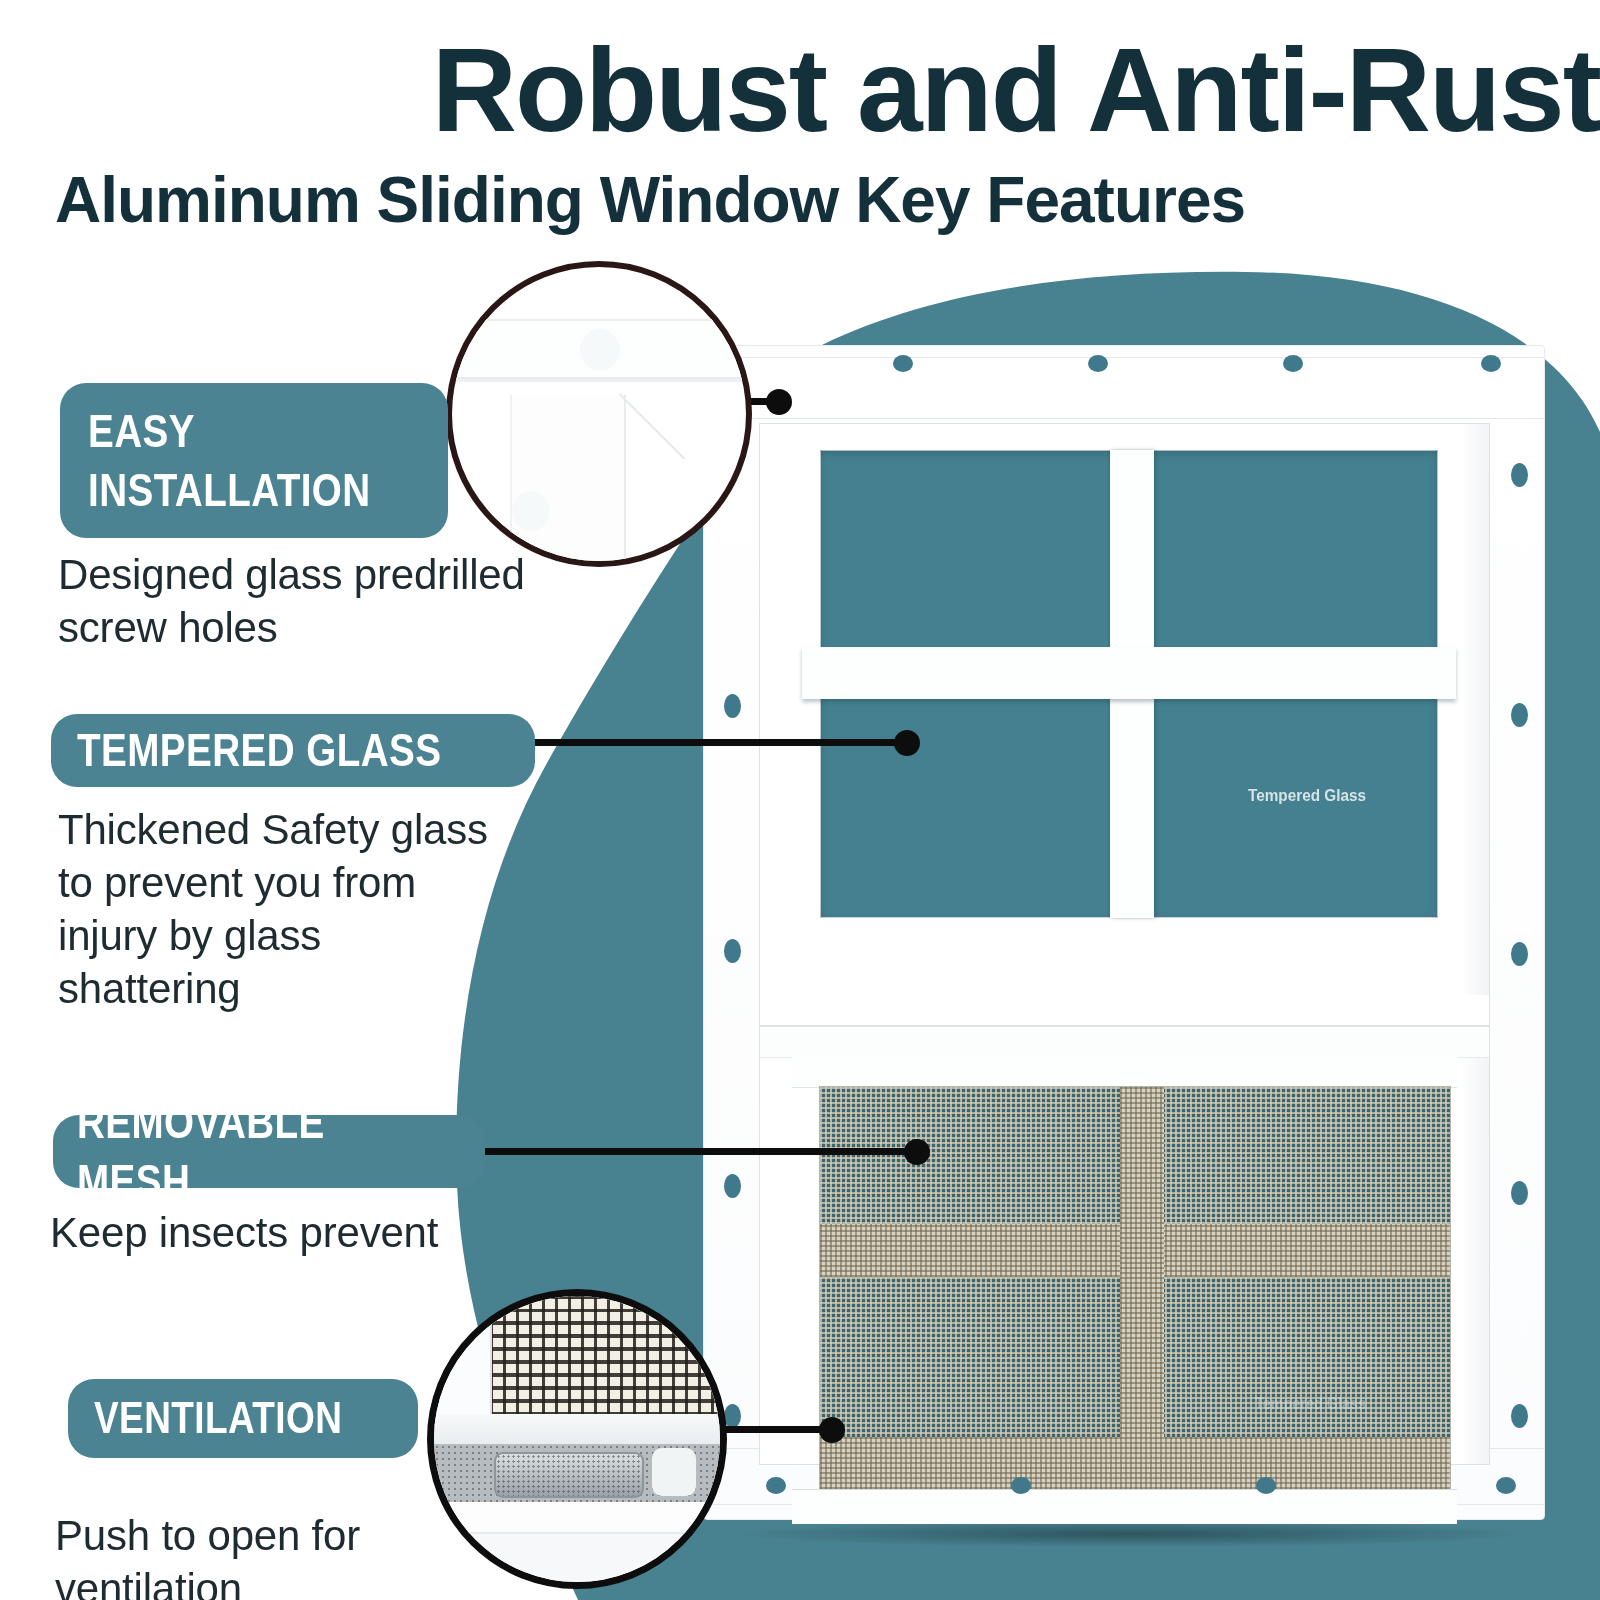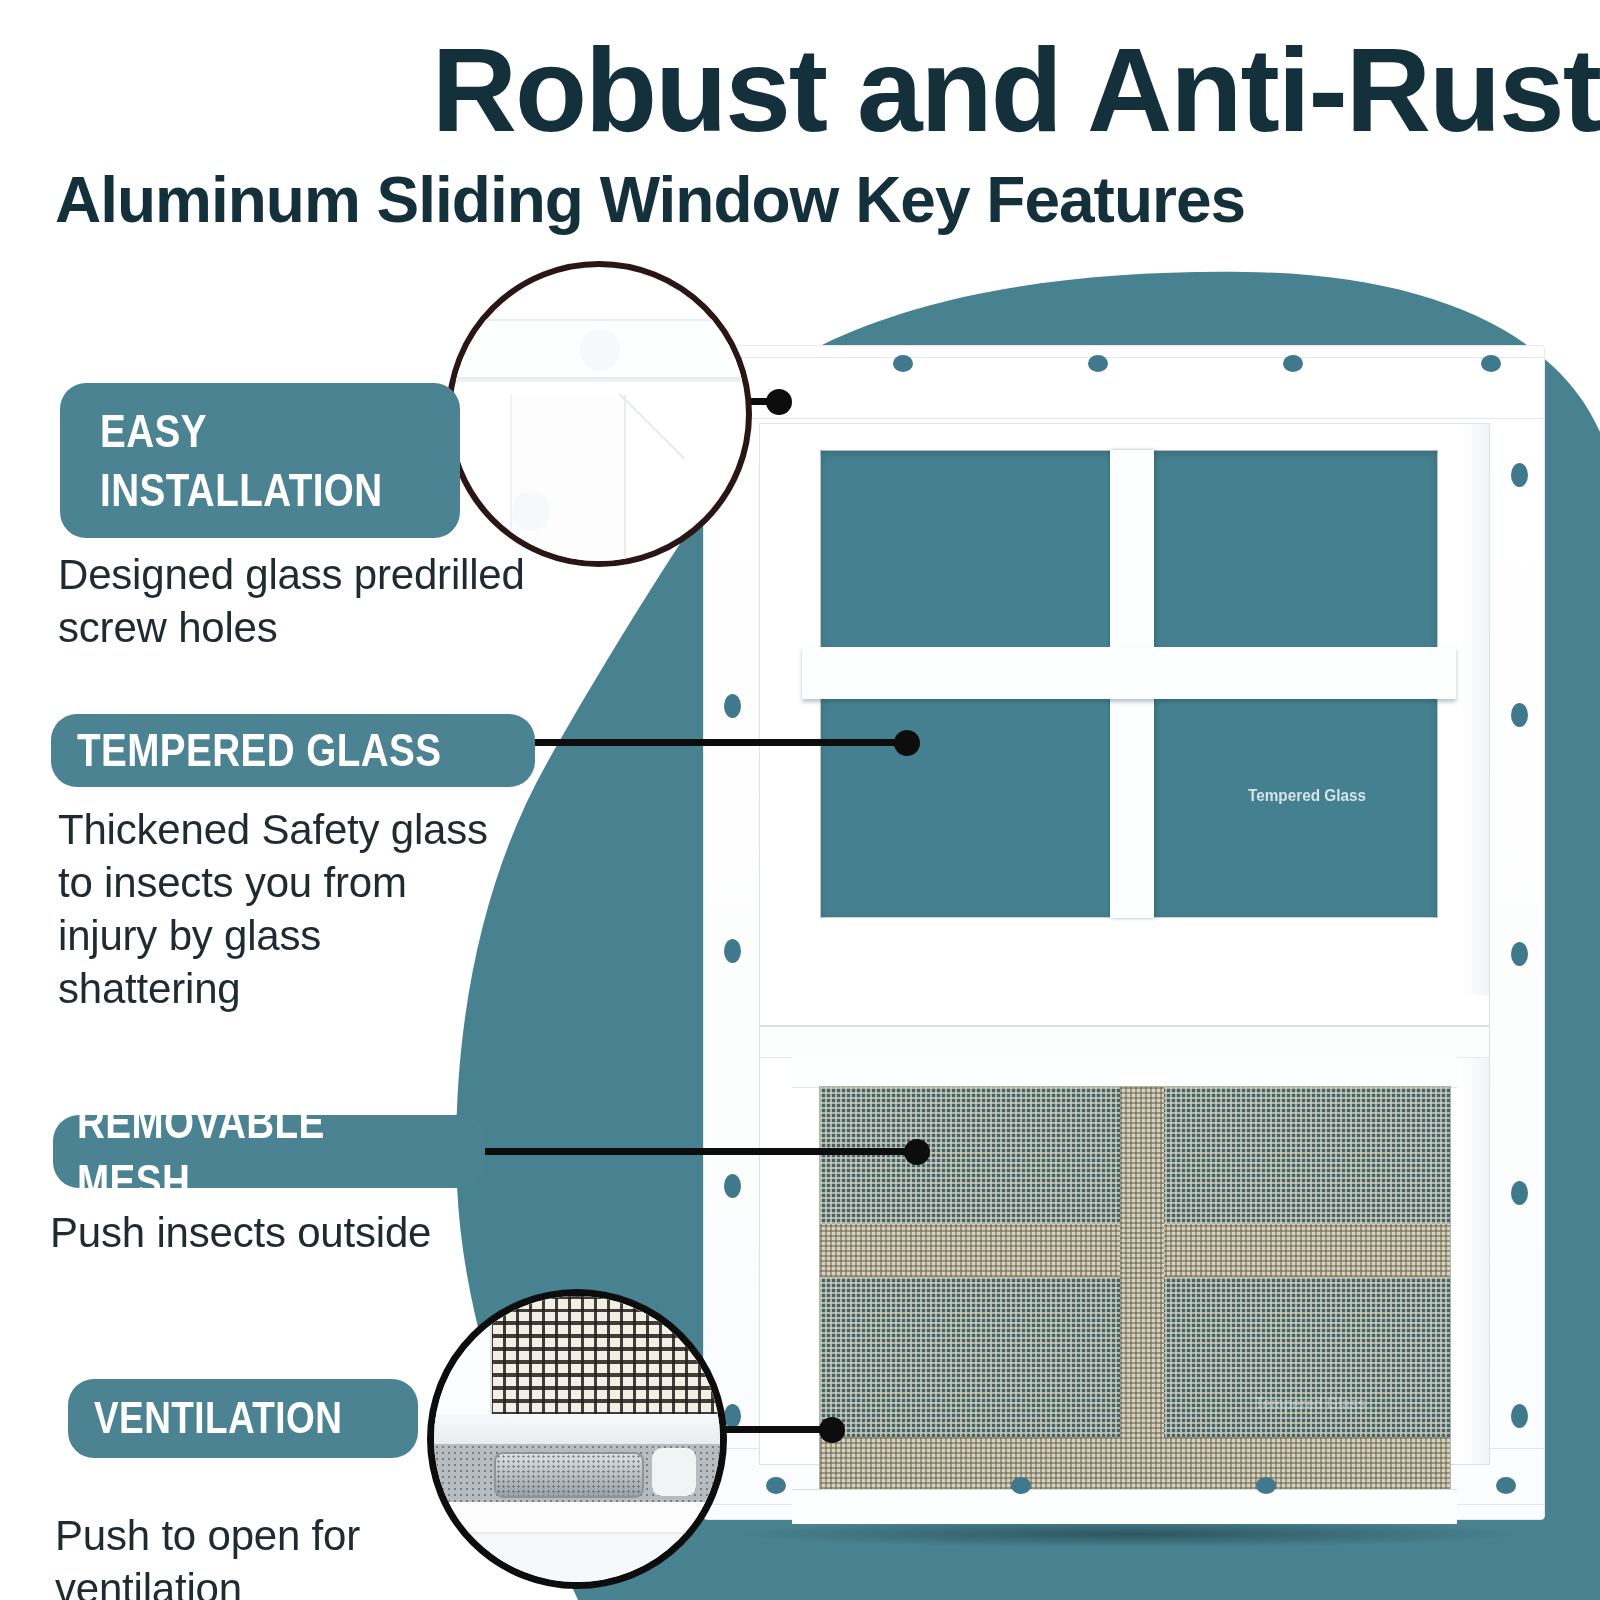--- a/index.html
+++ b/index.html
@@ -81,21 +81,21 @@
     background:linear-gradient(#dbe0e3,#9aa2a8);border:2px solid #8d959b;
     background-image:radial-gradient(rgba(60,65,70,.5) 1px, transparent 1.4px),linear-gradient(#dbe0e3,#9aa2a8);background-size:5px 5px,100% 100%;}
   .ib-roller{position:absolute;left:218px;top:152px;width:44px;height:48px;border-radius:10px;background:#f1f4f5;}
   .ib-sill{position:absolute;left:0;top:206px;width:100%;height:30px;background:#fdfdfe;border-bottom:2px solid #e7ebed;}
   .ib-bottom{position:absolute;left:0;top:238px;width:100%;height:48px;background:#f6f8f9;}
   
   .badge{position:absolute;background:#4B8392;border-radius:26px;color:#ffffff;
     display:flex;align-items:center;z-index:7;}
   .badge span{font-weight:700;font-size:46px;line-height:1.28;letter-spacing:.5px;
     transform:scaleX(.84);transform-origin:left center;white-space:pre-line;}
-  #badge-1{left:60px;top:383px;width:360px;height:155px;padding-left:40px;}
+  #badge-1{left:60px;top:383px;width:360px;height:155px;padding-left:28px;}
   #badge-2{left:51px;top:714px;width:458px;height:73px;padding-left:26px;}
   #badge-3{left:53px;top:1115px;width:408px;height:73px;padding-left:24px;}
   #badge-4{left:68px;top:1379px;width:324px;height:79px;padding-left:26px;}
   #badge-4 span{font-size:44px;}
   .desc{position:absolute;color:#1E2B31;font-size:42px;line-height:1.26;z-index:7;letter-spacing:-0.2px;}
   #desc-1{left:58px;top:549px;width:515px;}
   #desc-2{left:58px;top:804px;width:455px;}
   #desc-3{left:50px;top:1207px;width:520px;}
   #desc-4{left:55px;top:1502px;width:420px;margin-top:8px;}
 </style>
@@ -198,25 +198,25 @@
 
   <div class="badge" id="badge-1">
     <span>EASY
 INSTALLATION</span>
   </div>
   <div class="desc" id="desc-1">Designed glass predrilled screw holes</div>
 
   <div class="badge" id="badge-2">
     <span>TEMPERED GLASS</span>
   </div>
-  <div class="desc" id="desc-2">Thickened Safety glass to insects you from injury by glass shattering</div>
+  <div class="desc" id="desc-2">Thickened Safety glass to prevent you from injury by glass shattering</div>
 
   <div class="badge" id="badge-3">
     <span>REMOVABLE MESH</span>
   </div>
-  <div class="desc" id="desc-3">Push insects outside</div>
+  <div class="desc" id="desc-3">Keep insects prevent</div>
 
   <div class="badge" id="badge-4">
     <span>VENTILATION</span>
   </div>
   <div class="desc" id="desc-4">Push to open for ventilation</div>
 
 </div>
 
 </body></html>

